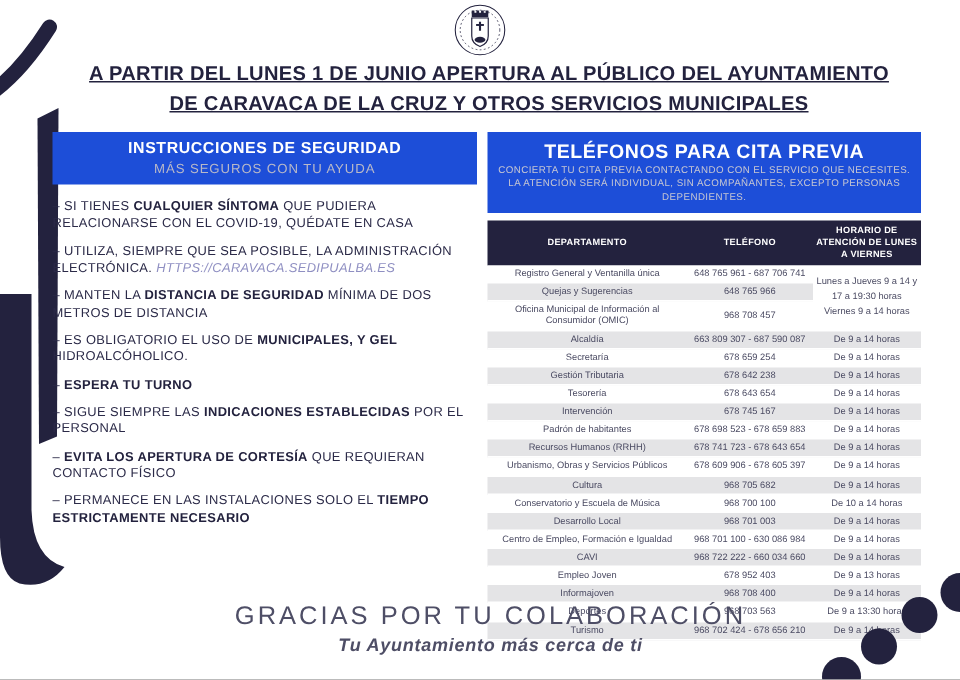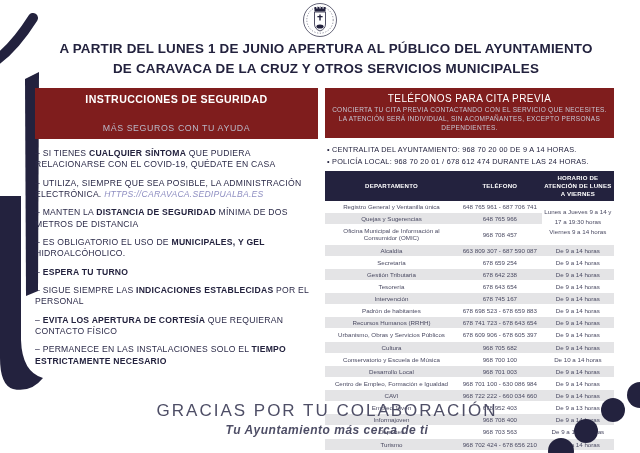--- a/index.html
+++ b/index.html
@@ -11,30 +11,30 @@
   
   .left-decor { position:absolute; left:0; top:0; width:46px; height:453px; }
   .dot { position:absolute; border-radius:50%; background:#23223e; }
   .dot1 { width:26px; height:26px; left:548px; top:438px; }
   .dot2 { width:24px; height:24px; left:574px; top:419px; }
   .dot3 { width:24px; height:24px; left:601px; top:398px; }
   .dot4 { width:26px; height:26px; left:627px; top:382px; }
   
   .crest { position:absolute; left:302px; top:2px; width:36px; height:36px; }
   .title { position:absolute; top:39px; left:28px; right:16px; text-align:center;
-    font-weight:bold; font-size:13.4px; line-height:1.5; letter-spacing:0.2px; color:#23223e; }
+    font-weight:bold; font-size:13.4px; line-height:1.5; letter-spacing:0.2px; color:#23223e;text-decoration:underline; }
   .title span { display:block; }
   
   .main { position:absolute; top:88px; left:35px; right:26px; display:flex; gap:7px; }
   .col-left  { width:283px; flex:none; }
   .col-right { flex:1; min-width:0; }
-  .band { background:#7f1d1d; color:#fff; text-align:center; padding:5px 6px 6px; }
+  .band { background:#1d4ed8; color:#fff; text-align:center; padding:5px 6px 6px; }
   .band-title-l { font-weight:bold; font-size:10.6px; letter-spacing:0.4px; }
-  .band-sub-l   { font-size:8.8px; color:#b9b9c8; letter-spacing:0.6px; margin-top:18px; }
-  .band-title-r { font-weight:normal; font-size:10px; letter-spacing:0.4px; }
+  .band-sub-l   { font-size:8.8px; color:#b9b9c8; letter-spacing:0.6px; margin-top:2px; }
+  .band-title-r { font-weight:bold; font-size:13px; letter-spacing:0.4px; }
   .band-sub-r   { font-size:6.5px; color:#c6c6d2; letter-spacing:0.3px; line-height:1.35; margin-top:2px; }
   
   .inst-list { margin-top:9px; }
   .inst-item { font-size:8.6px; line-height:1.32; letter-spacing:0.25px; color:#2b2a48; margin-bottom:7px; }
   .inst-item b { font-weight:bold; color:#23223e; }
   .inst-item .link { color:#8f8fc2; font-style:italic; }
   
   .phone-bullets { margin-top:7px; margin-left:2px; }
   .phone-bullet { font-size:7.3px; letter-spacing:0.25px; color:#23223e; margin-bottom:3px; }
   
@@ -102,24 +102,20 @@
           <div class="inst-item"><span>– </span><b>EVITA LOS APERTURA DE CORTESÍA</b><span> QUE REQUIERAN CONTACTO FÍSICO</span></div>
           <div class="inst-item"><span>– PERMANECE EN LAS INSTALACIONES SOLO EL </span><b>TIEMPO ESTRICTAMENTE NECESARIO</b></div>
         </div>
     </div>
 
     <div class="col-right">
       <div class="band">
         <div class="band-title-r">TELÉFONOS PARA CITA PREVIA</div>
         <div class="band-sub-r">CONCIERTA TU CITA PREVIA CONTACTANDO CON EL SERVICIO QUE NECESITES. LA ATENCIÓN SERÁ INDIVIDUAL, SIN ACOMPAÑANTES, EXCEPTO PERSONAS DEPENDIENTES.</div>
       </div>
-      <div class="phone-bullets" id="phone-bullets">
-          <div class="phone-bullet">• CENTRALITA DEL AYUNTAMIENTO: 968 70 20 00 DE 9 A 14 HORAS.</div>
-          <div class="phone-bullet">• POLICÍA LOCAL: 968 70 20 01 / 678 612 474  DURANTE LAS 24 HORAS.</div>
-        </div>
       <table class="contact">
         <colgroup>
             <col class="col-dept">
             <col class="col-tel">
             <col class="col-hor">
           </colgroup>
         <thead>
             <tr id="contact-table-head">
               <th>DEPARTAMENTO</th>
               <th>TELÉFONO</th>

